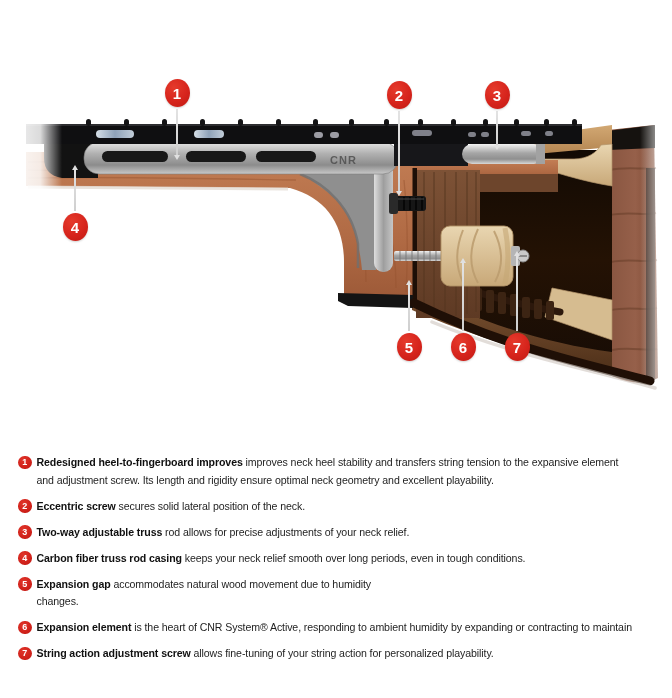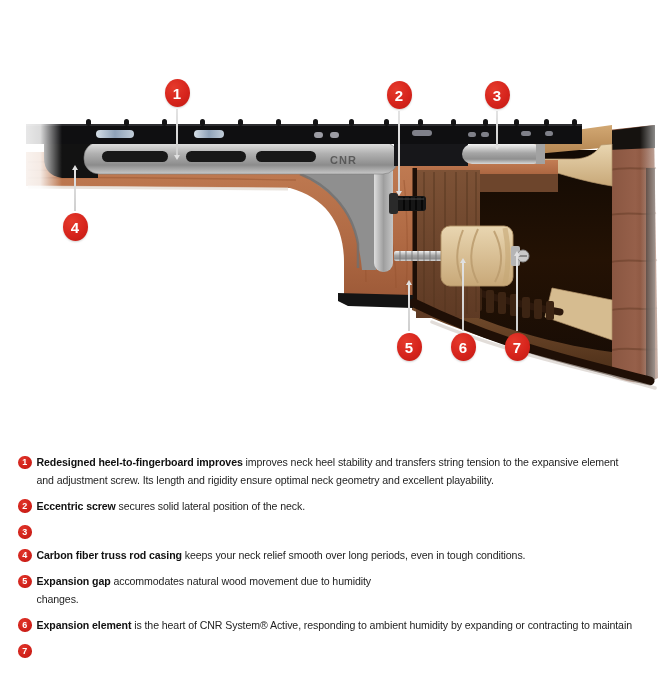--- a/index.html
+++ b/index.html
@@ -293,20 +293,24 @@
   <div class="legend-item">
     <span class="bullet">2</span>
     <div class="legend-text">
       <span class="line1"><b>Eccentric screw</b> <span>secures solid lateral position of the neck.</span></span>
 
     </div>
   </div>
 
   <div class="legend-item">
     <span class="bullet">3</span>
+    <div class="legend-text">
+      <span class="line1"><b>Two-way adjustable truss</b> <span>rod allows for precise adjustments of your neck relief.</span></span>
+
+    </div>
   </div>
 
   <div class="legend-item">
     <span class="bullet">4</span>
     <div class="legend-text">
       <span class="line1"><b>Carbon fiber truss rod casing</b> <span>keeps your neck relief smooth over long periods, even in tough conditions.</span></span>
 
     </div>
   </div>
 
@@ -320,14 +324,18 @@
 
   <div class="legend-item">
     <span class="bullet">6</span>
     <div class="legend-text">
       <span class="line1"><b>Expansion element</b> <span>is the heart of CNR System® Active, responding to ambient humidity by expanding or contracting to maintain</span></span>
     </div>
   </div>
 
   <div class="legend-item">
     <span class="bullet">7</span>
+    <div class="legend-text">
+      <span class="line1"><b>String action adjustment screw</b> <span>allows fine-tuning of your string action for personalized playability.</span></span>
+
+    </div>
   </div>
 </div>
 
 </body></html>

